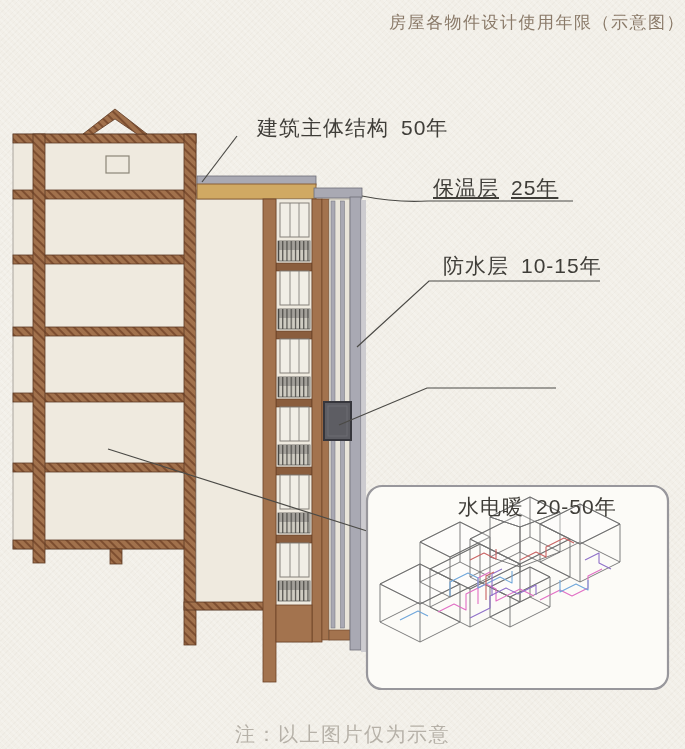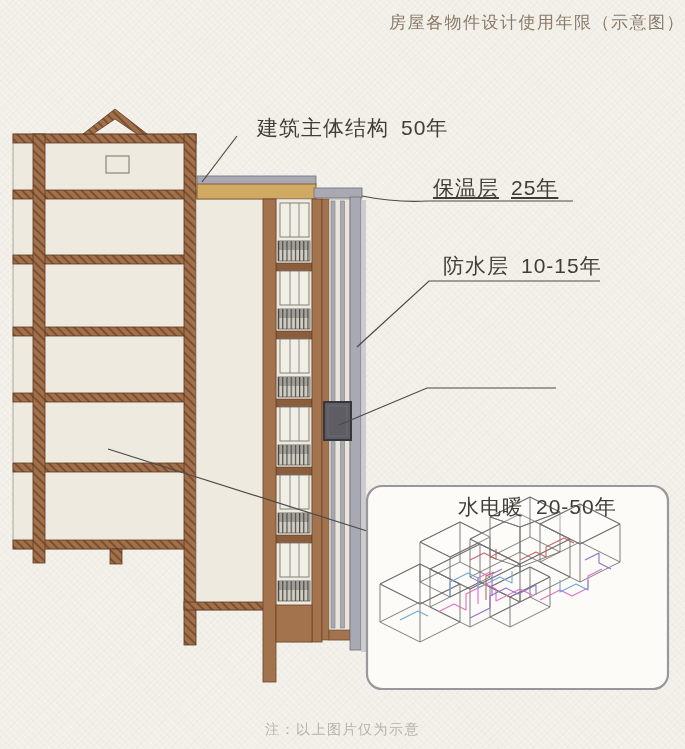--- a/index.html
+++ b/index.html
@@ -19,21 +19,21 @@
   .lbl{color:#3f3d38;font-size:21px;letter-spacing:1px;}
   .lbl .yrs{margin-left:12px;}
   .lbl-structure{top:80px;left:257px;margin-top:34px;}
   .lbl-detail{top:108px;left:228px;font-size:18.5px;color:#3f3d38;letter-spacing:0px;}
   .lbl-insulation{top:174px;left:433px;text-decoration:underline;}
   .lbl-waterproof{top:252px;left:437px;margin-left:6px;}
   .lbl-elevator{top:357px;left:441px;}
   .lbl-utilities{top:445px;left:458px;margin-top:48px;}
   .note{
     top:721px;left:0;width:685px;text-align:center;
-    font-size:14px;letter-spacing:1.5px;color:#b6b1a8;
+    font-size:20px;letter-spacing:1.5px;color:#b6b1a8;
   }
   svg{position:absolute;top:0;left:0;}
 </style>
 </head>
 <body>
 
 <div id="stage">
 
   <svg width="685" height="749" viewBox="0 0 685 749">
     <defs>

